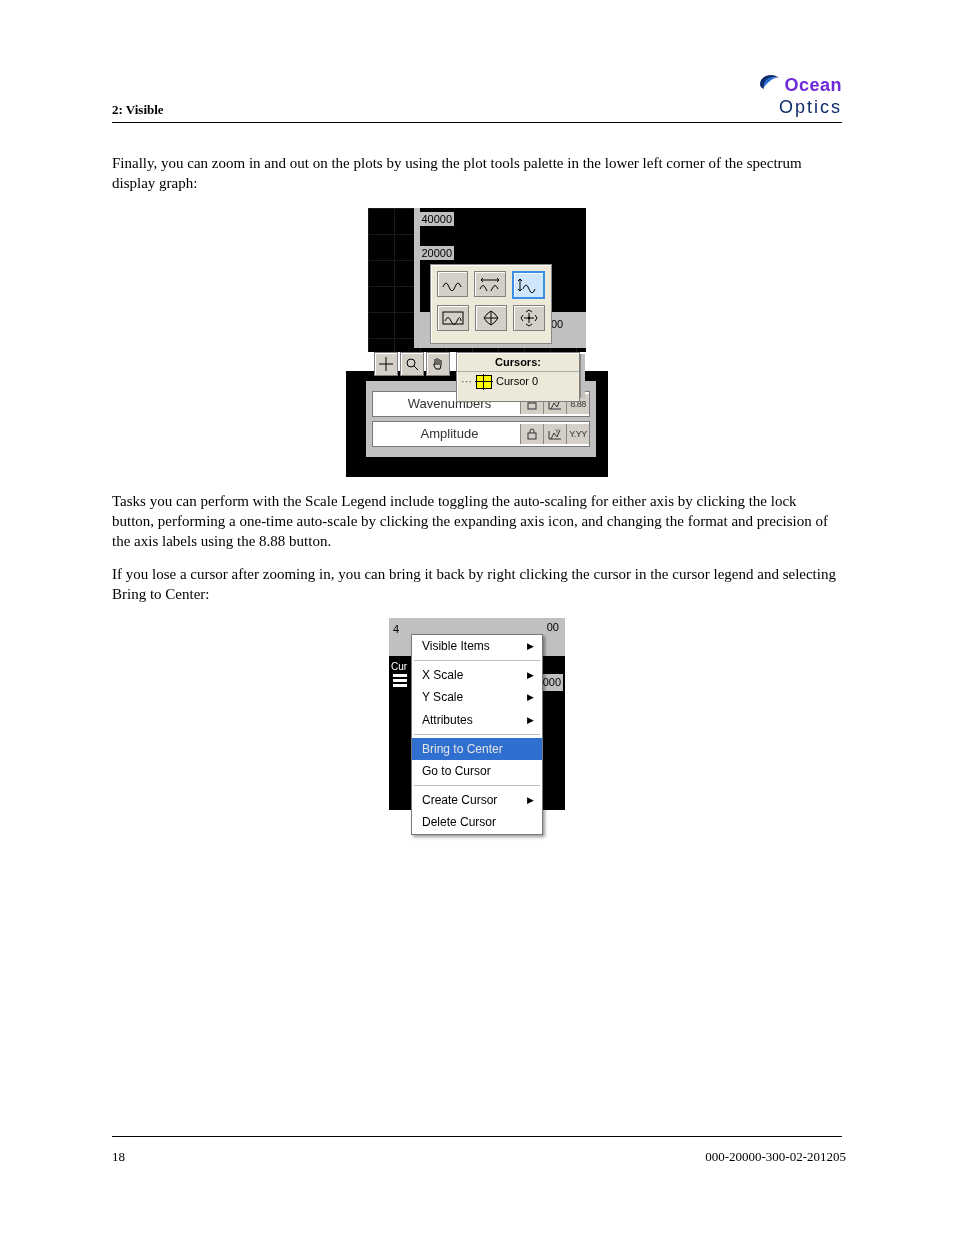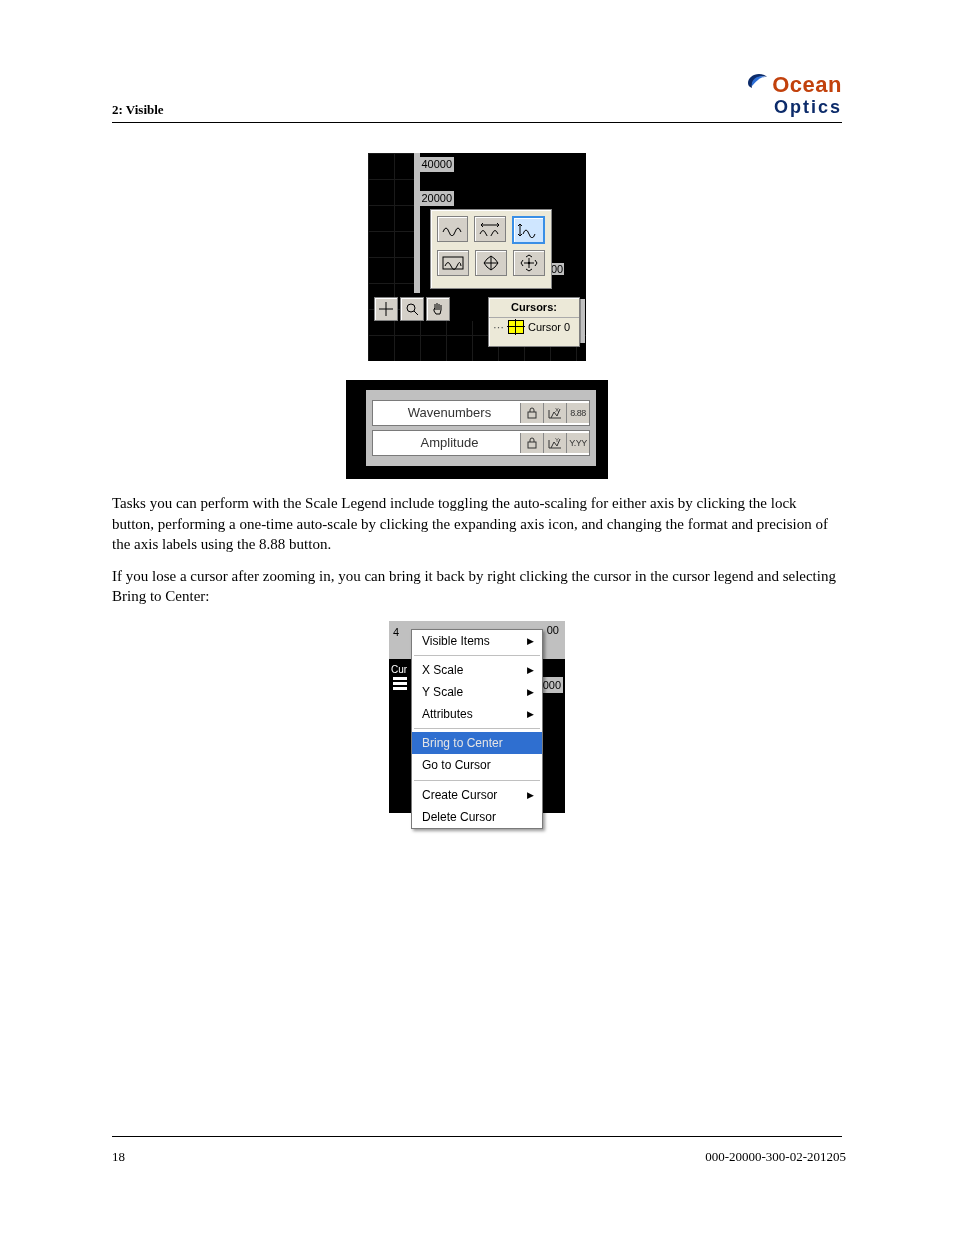--- a/index.html
+++ b/index.html
@@ -28,32 +28,32 @@
   }
   .header-right {
     text-align: right;
   }
   .logo {
     display: inline-block;
   }
   .logo-top {
     font-family: Arial, Helvetica, sans-serif;
     font-weight: 900;
-    font-size: 22px;
-    color: #c2410c;
+    font-size: 18px;
+    color: #6d28d9;
     letter-spacing: 0.5px;
   }
   .logo-top .swirl {
     display: inline-block;
     vertical-align: middle;
     margin-right: 2px;
   }
   .logo-bottom {
     font-family: Arial, Helvetica, sans-serif;
-    font-weight: 700;
+    font-weight: 400;
     font-size: 18px;
     color: #0c2b6a;
     text-align: right;
     margin-top: -4px;
     letter-spacing: 2px;
   }
   hr.header-rule {
     border: none;
     border-top: 1px solid #000;
     margin: 4px 0 0 0;
@@ -85,21 +85,21 @@
     bottom: 70px;
     display: flex;
     justify-content: space-between;
     font-size: 13px;
   }
 
   
   .fig1 {
     display: inline-block;
     width: 218px;
-    height: 208px;
+    height: 144px;
     background: #000;
     position: relative;
   }
   .fig1 .grid {
     position: absolute;
     inset: 0;
     background-image:
       linear-gradient(#1a1a1a 1px, transparent 1px),
       linear-gradient(90deg, #1a1a1a 1px, transparent 1px);
     background-size: 26px 26px;
@@ -171,21 +171,21 @@
   .fig1 .tb-btn {
     width: 22px; height: 22px;
     background: #d4d0c8;
     border: 1px solid #808080;
     box-shadow: inset 1px 1px 0 #fff;
     display:flex;align-items:center;justify-content:center;
     font-size: 12px;
   }
   .fig1 .cursor-box {
     position: absolute;
-    left: 120px;
+    left: 88px;
     top: 144px;
     right: 6px;
     height: 48px;
     background: #ece9d8;
     border: 1px solid #808080;
     box-shadow: inset 1px 1px 0 #fff;
     font-family: Arial, sans-serif;
     font-size: 11px;
   }
   .fig1 .cursor-title {
@@ -210,21 +210,21 @@
   .fig1 .cur-icon::after{left:-2px;top:5px;width:18px;height:1px;}
   .fig1 .scroll-edge {
     position:absolute; right:1px; top:146px; width:4px; height:44px;
     background:#c0c0c0; border-left:1px solid #888;
   }
 
   
   .fig2 {
     display:inline-block;
     background:#000;
-    padding:10px 12px 13px 20px;
+    padding:10px 12px 20px 20px;
   }
   .fig2 .panel {
     background:#c0c0c0;
     padding:6px;
     width: 218px;
   }
   .fig2 .row {
     display:flex; align-items:center;
     background:#fff;
     border:1px solid #7a7a7a;
@@ -273,21 +273,21 @@
   .fig3 .back-left2 {
     position:absolute; left:2px; top:42px;
     font-family:Arial,sans-serif; font-size:10px; color:#fff;
   }
   .fig3 .back-bars {
     position:absolute; left:4px; top:54px; width:14px;
   }
   .fig3 .back-bars div{height:3px;background:#fff;margin:2px 0;}
   .fig3 .menu {
     position:absolute;
-    left:22px; top:8px;
+    left:22px; top:16px;
     width:130px;
     background:#fff;
     border:1px solid #7a7a7a;
     box-shadow:2px 2px 3px rgba(0,0,0,0.4);
     font-family:"Segoe UI", Tahoma, Arial, sans-serif;
     font-size:12px;
   }
   .fig3 .mi {
     display:flex; justify-content:space-between; align-items:center;
     padding:3px 8px 3px 10px;
@@ -323,20 +323,21 @@
           </span><span>Ocean</span>
         </span>
         <div class="logo-bottom">Optics</div>
       </span>
     </div>
   </div>
   <hr class="header-rule">
 
   <div class="body-text">
 
+    <p class="para">Finally, you can zoom in and out on the plots by using the plot tools palette in the lower left corner of the spectrum display graph:</p>
 
     <div class="figure">
       <div class="fig1">
         <div class="grid"></div>
         
         <div class="plot-area"></div>
         <div class="plot-inner"></div>
         
         <span class="ytick t1">40000</span>
         <span class="ytick t2">20000</span>

